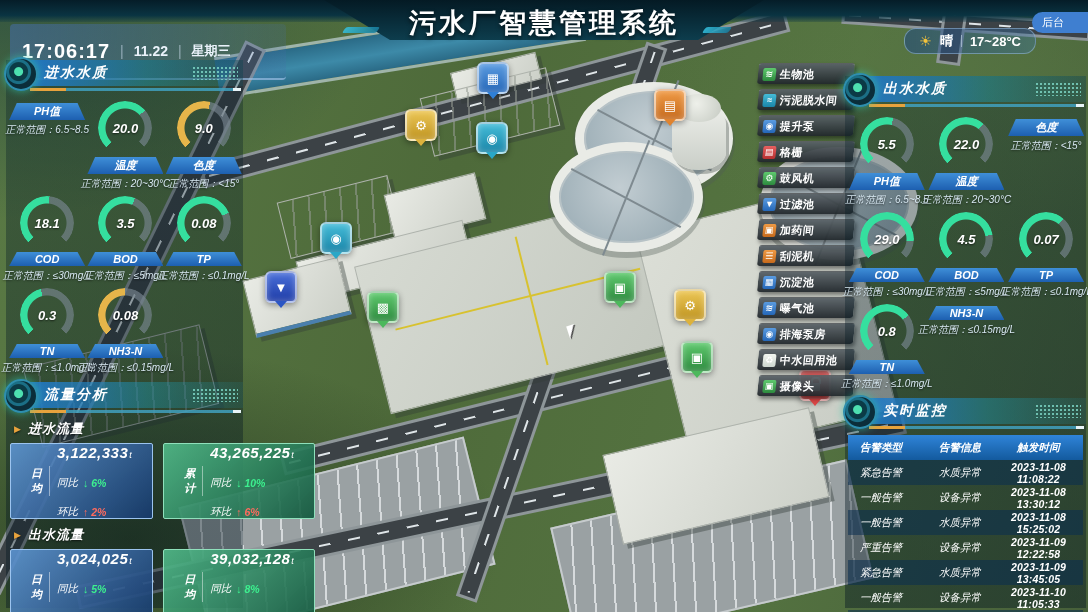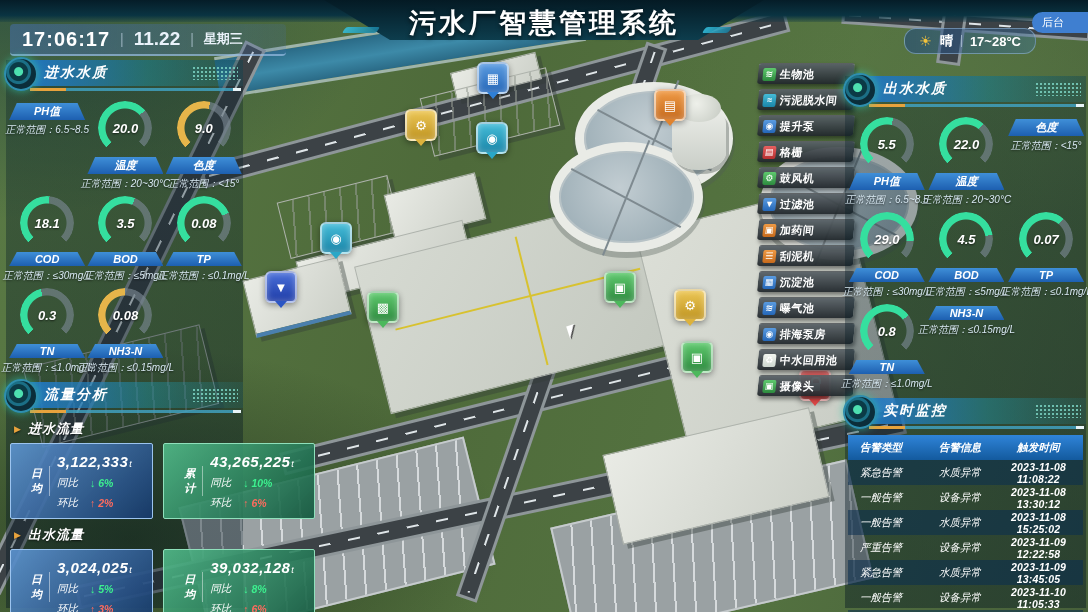--- a/index.html
+++ b/index.html
@@ -74,26 +74,26 @@
     background:linear-gradient(180deg,#051d28,#0a3442 70%,rgba(10,52,66,.25));}
   .topcenter{position:absolute;left:50%;top:0;transform:translateX(-50%);width:440px;height:40px;
     background:linear-gradient(180deg,#041a24,#0d3d4d);
     clip-path:polygon(0 0,100% 0,85% 100%,15% 100%);}
   .title{position:absolute;top:5px;left:50%;transform:translateX(-50%);color:#fff;font-size:27px;
     font-weight:bold;letter-spacing:3px;text-shadow:0 2px 4px rgba(0,0,0,.7);white-space:nowrap;}
   .tacc{position:absolute;top:27px;height:6px;background:linear-gradient(90deg,#35c2e0,#1a7fa0);
     transform:skewX(-35deg);border-radius:2px;opacity:.85;}
 
   .timebar{position:absolute;left:10px;top:24px;width:252px;height:30px;display:flex;align-items:center;
-    gap:10px;padding:0 12px;border-radius:4px;
+    gap:10px;padding:12px 12px;border-radius:4px;
     background:linear-gradient(90deg,rgba(70,110,170,.55),rgba(70,110,170,.2));
     border-bottom:2px solid rgba(160,195,232,.65);}
   .clock{color:#fff;font-size:20px;font-weight:bold;letter-spacing:1px;}
   .tsep{color:#cfe0f0;opacity:.55;font-size:14px;}
-  .tdate{color:#eaf2fa;font-size:19px;font-weight:bold;}
+  .tdate{color:#eaf2fa;font-size:14px;font-weight:bold;}
   .tweek{color:#eaf2fa;font-size:13px;font-weight:bold;}
 
   .weather{position:absolute;right:52px;top:28px;height:24px;display:flex;align-items:center;gap:8px;
     padding:0 14px;border-radius:12px;border:1px solid rgba(160,195,232,.5);
     background:linear-gradient(90deg,rgba(35,75,125,.6),rgba(60,120,170,.35));}
   .sun{color:#f5c33b;font-size:14px;}
   .wcond{color:#fff;font-weight:bold;font-size:13px;}
   .wsep{width:1px;height:12px;background:rgba(207,224,240,.55);}
   .wtemp{color:#fff;font-weight:bold;font-size:13px;}
 
@@ -137,21 +137,21 @@
     margin:7px 0 5px 8px;letter-spacing:1px;text-shadow:0 1px 2px rgba(0,0,0,.6);}
   .flow-sub .arr{color:#e8a33d;font-size:9px;}
   .cards{display:flex;gap:10px;padding:0 4px;}
   .fcard{flex:1;height:64px;border-radius:2px;padding:5px 20px;display:flex;align-items:center;gap:7px;border:1px solid;}
   .card-blue{background:linear-gradient(135deg,rgba(95,152,215,.88),rgba(22,58,108,.92));border-color:#9cc4ef;}
   .card-green{background:linear-gradient(135deg,rgba(82,190,140,.88),rgba(18,88,62,.92));border-color:#8fe0bb;}
   .ftag{color:#fff;font-size:11px;font-weight:bold;padding-right:7px;border-right:1px solid rgba(255,255,255,.45);}
   .fbody{flex:1;}
   .fval{color:#fff;font-size:15px;font-weight:bold;letter-spacing:.5px;text-align:center;}
   .funit{font-size:9px;font-weight:normal;margin-left:1px;}
-  .ftrend{display:flex;gap:12px;font-size:10.5px;color:#fff;align-items:center;margin-top:6px;}
+  .ftrend{display:flex;gap:5px;font-size:10.5px;color:#fff;align-items:center;margin-top:15px;}
   .tgreen{color:#3df08f;font-weight:bold;}
   .tred{color:#ff6b5e;font-weight:bold;}
 
   
   .alarm-table{margin:6px 3px 0;}
   .arow{display:flex;height:25px;align-items:center;font-size:10.5px;color:#fff;}
   .arow.head{background:linear-gradient(180deg,#2f84d8,#135a9e);font-weight:bold;}
   .abody .arow:nth-child(odd){background:rgba(10,45,80,.55);}
   .ac1{width:66px;padding-left:12px;}
   .ac2{width:68px;text-align:center;}

